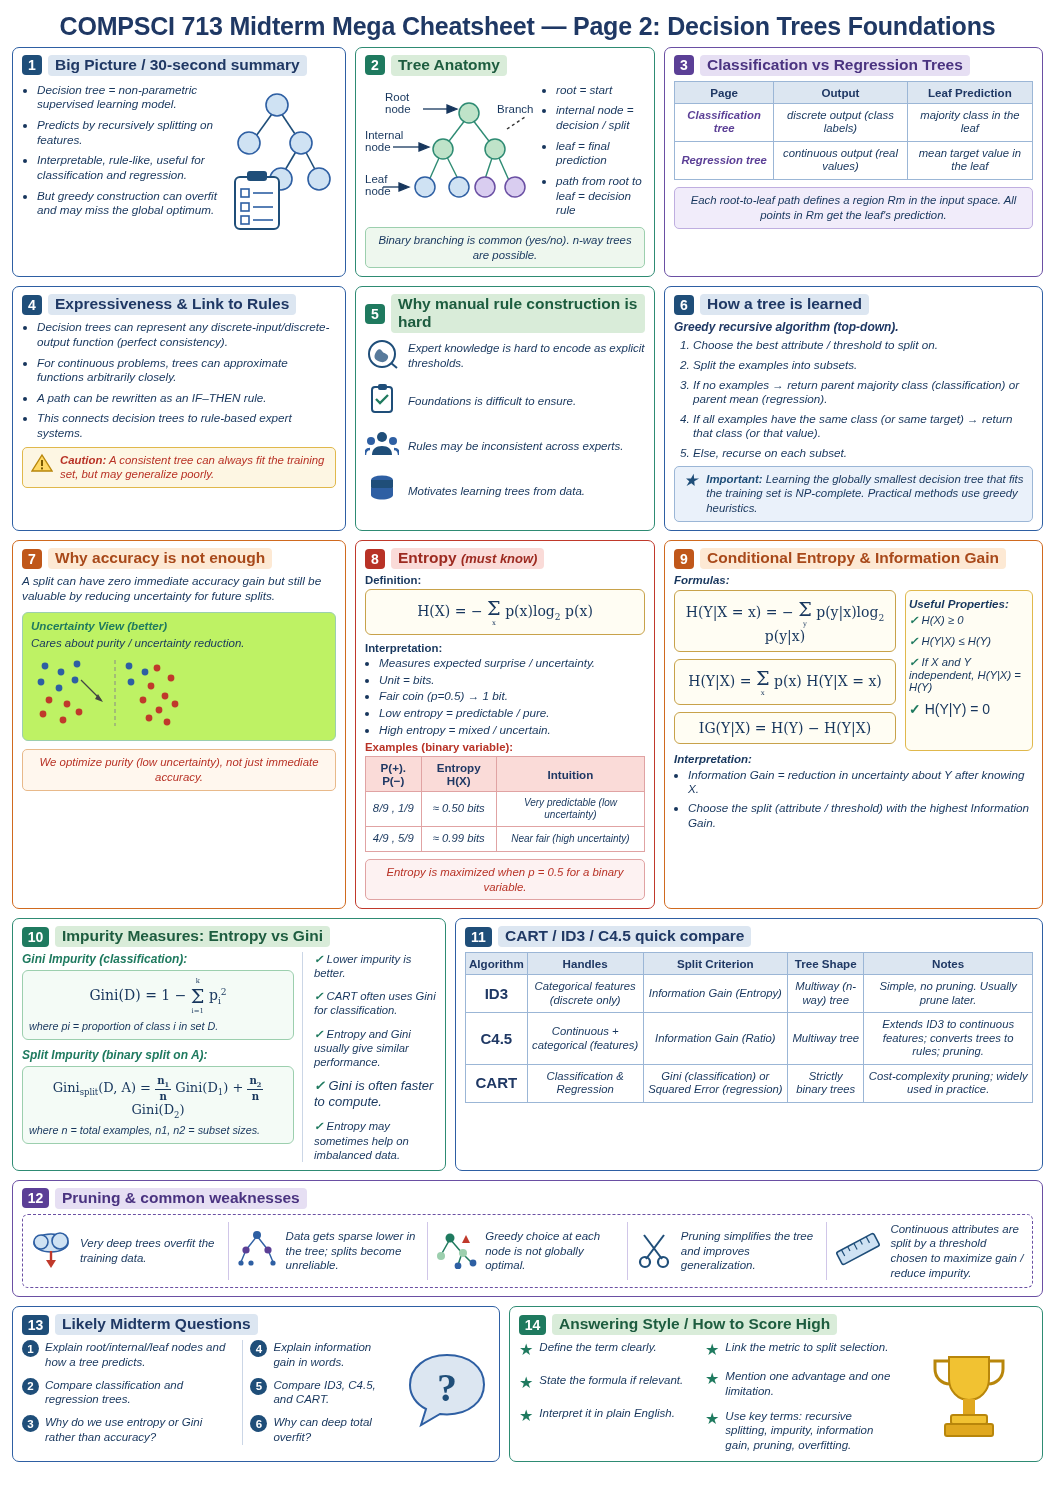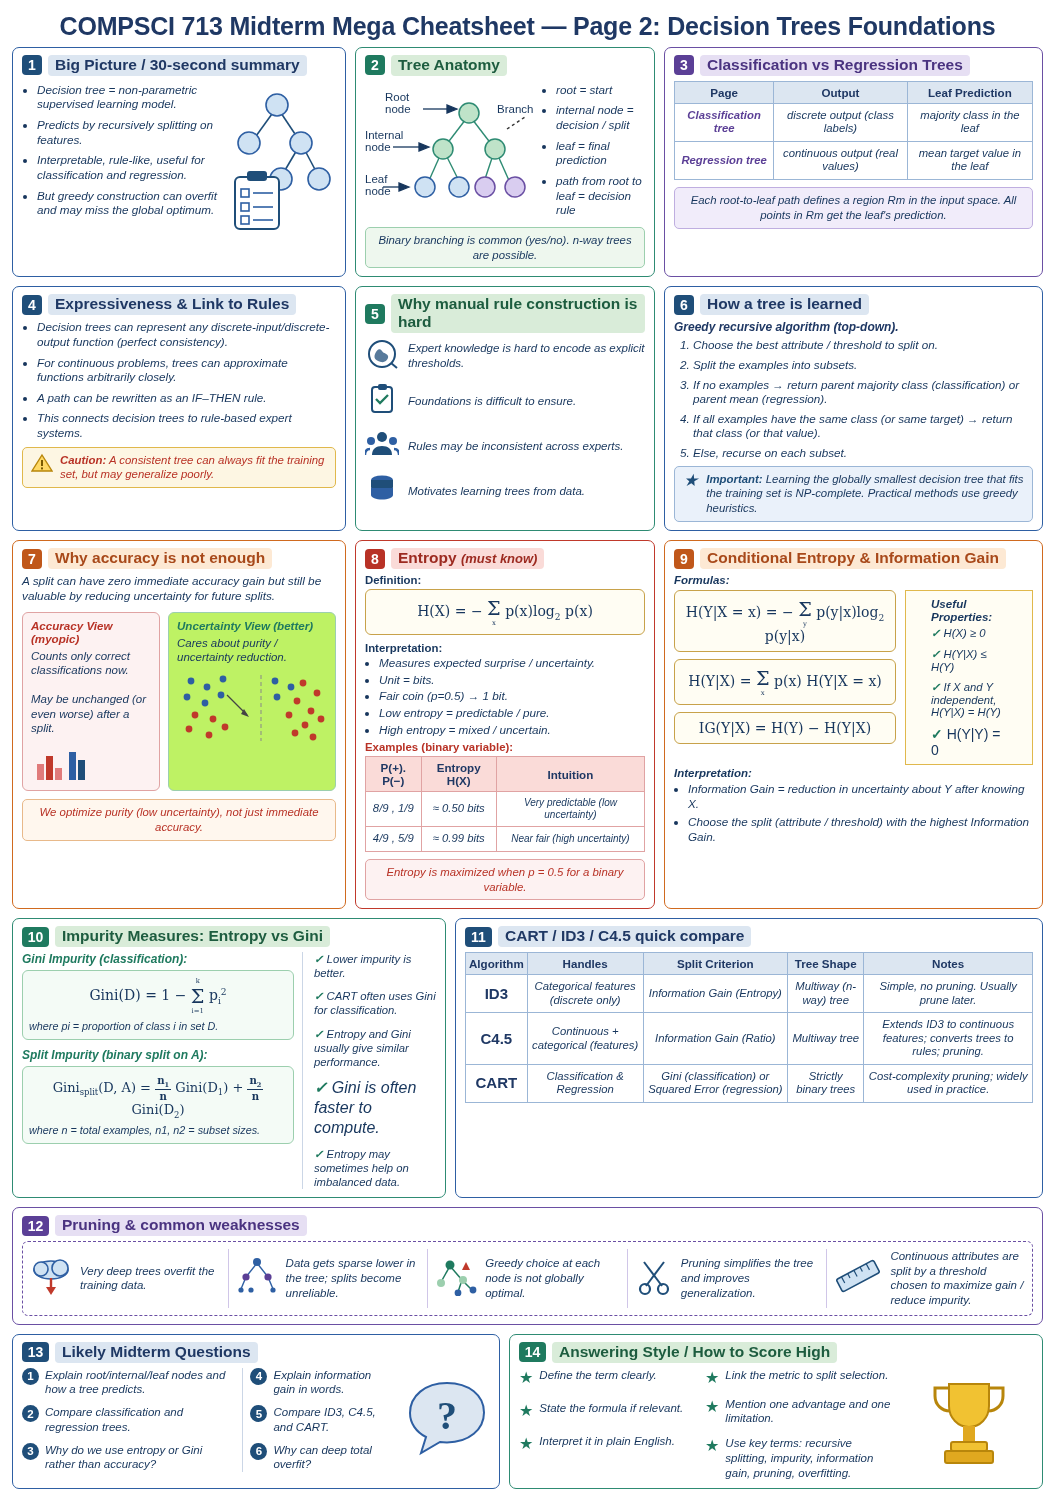--- a/index.html
+++ b/index.html
@@ -378,34 +378,20 @@
 
   <div class="row">
 
     <div class="card t-orange" style="width:334px;">
       <div class="card-hd">
         <span class="num">7</span>
         <span class="hd-label">Why accuracy is not enough</span>
       </div>
       <div style="font-size:11.8px;font-style:italic;line-height:1.3;margin-bottom:7px;">A split can have zero immediate accuracy gain but still be valuable by reducing uncertainty for future splits.</div>
       <div style="display:flex;gap:8px;">
-        <div class="mini-card" style="border-color:#e0a3a3;background:#fdf2f2;width:146px;">
-          <div class="mini-title" style="color:#b83226;">Accuracy View (myopic)</div>
-          <div class="icon-txt">Counts only correct classifications now.</div>
-          <div class="icon-txt" style="margin-top:14px;">May be unchanged (or even worse) after a split.</div>
-          <div style="margin-top:8px;">
-            <svg width="64" height="36" viewBox="0 0 64 36">
-              <rect x="6" y="20" width="7" height="16" fill="#e07b7b"></rect>
-              <rect x="15" y="12" width="7" height="24" fill="#c0392b"></rect>
-              <rect x="24" y="24" width="7" height="12" fill="#e07b7b"></rect>
-              <rect x="38" y="8" width="7" height="28" fill="#2e5fa3"></rect>
-              <rect x="47" y="16" width="7" height="20" fill="#1f4e79"></rect>
-            </svg>
-          </div>
-        </div>
         <div class="mini-card" style="border-color:#9ccfae;background:#bef264;flex:1;">
           <div class="mini-title" style="color:#1f7a5f;">Uncertainty View (better)</div>
           <div class="icon-txt">Cares about purity / uncertainty reduction.</div>
           <div style="margin-top:6px;">
             <svg width="150" height="74" viewBox="0 0 150 74">
               <g fill="#2e5fa3">
                 <circle cx="14" cy="10" r="3.4"></circle>
                   <circle cx="30" cy="16" r="3.4"></circle>
                   <circle cx="46" cy="8" r="3.4"></circle>
                 <circle cx="10" cy="26" r="3.4"></circle>
@@ -499,21 +485,21 @@
           <div class="formula">
             H(Y|X = x) = − <span class="sum-wrap"><span class="big-sum">Σ</span><span class="lim">y</span></span> p(y|x)log<sub>2</sub> p(y|x)
           </div>
           <div class="formula">
             H(Y|X) = <span class="sum-wrap"><span class="big-sum">Σ</span><span class="lim">x</span></span> p(x) H(Y|X = x)
           </div>
           <div class="formula">
             IG(Y|X) = H(Y) − H(Y|X)
           </div>
         </div>
-        <div style="width:128px;border:1.3px solid #e0b84c;background:#fffdf3;border-radius:0;padding:6px 25px;">
+        <div style="width:128px;border:1.3px solid #e0b84c;background:#fffdf3;border-radius:6px;padding:6px 3px;">
           <div class="mini-title" style="color:#17365d;">Useful Properties:</div>
           <div style="font-size:11.3px;font-style:italic;margin-bottom:8px;">
             <span class="chk">✓</span>
             <span>H(X) ≥ 0</span>
           </div>
           <div style="font-size:11.3px;font-style:italic;margin-bottom:8px;">
             <span class="chk">✓</span>
             <span>H(Y|X) ≤ H(Y)</span>
           </div>
           <div style="font-size:11.3px;font-style:italic;margin-bottom:8px;">
@@ -565,21 +551,21 @@
             <span>Lower impurity is better.</span>
           </div>
           <div style="font-size:11.3px;font-style:italic;margin-bottom:9px;line-height:1.25;">
             <span class="chk">✓</span>
             <span>CART often uses Gini for classification.</span>
           </div>
           <div style="font-size:11.3px;font-style:italic;margin-bottom:9px;line-height:1.25;">
             <span class="chk">✓</span>
             <span>Entropy and Gini usually give similar performance.</span>
           </div>
-          <div style="font-size:16px;font-style:italic;margin-bottom:9px;line-height:1.25;">
+          <div style="font-size:13px;font-style:italic;margin-bottom:9px;line-height:1.25;">
             <span class="chk">✓</span>
             <span>Gini is often faster to compute.</span>
           </div>
           <div style="font-size:11.3px;font-style:italic;line-height:1.25;">
             <span class="chk">✓</span>
             <span>Entropy may sometimes help on imbalanced data.</span>
           </div>
         </div>
       </div>
     </div>

